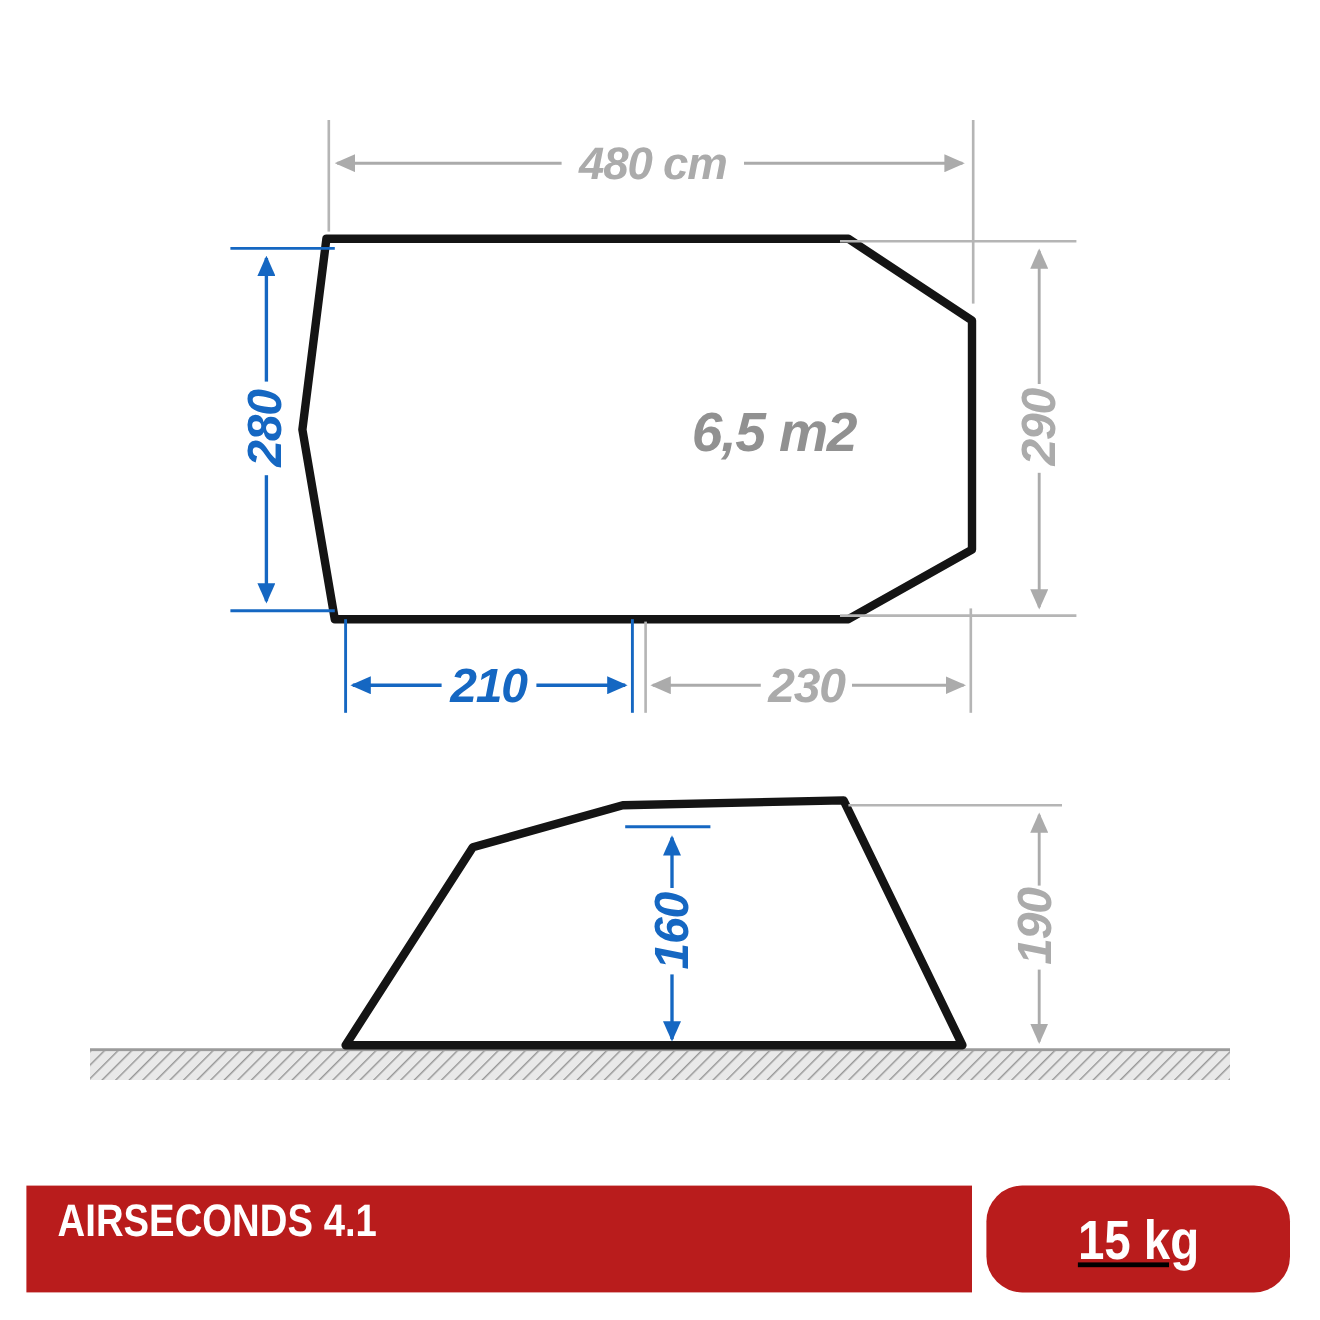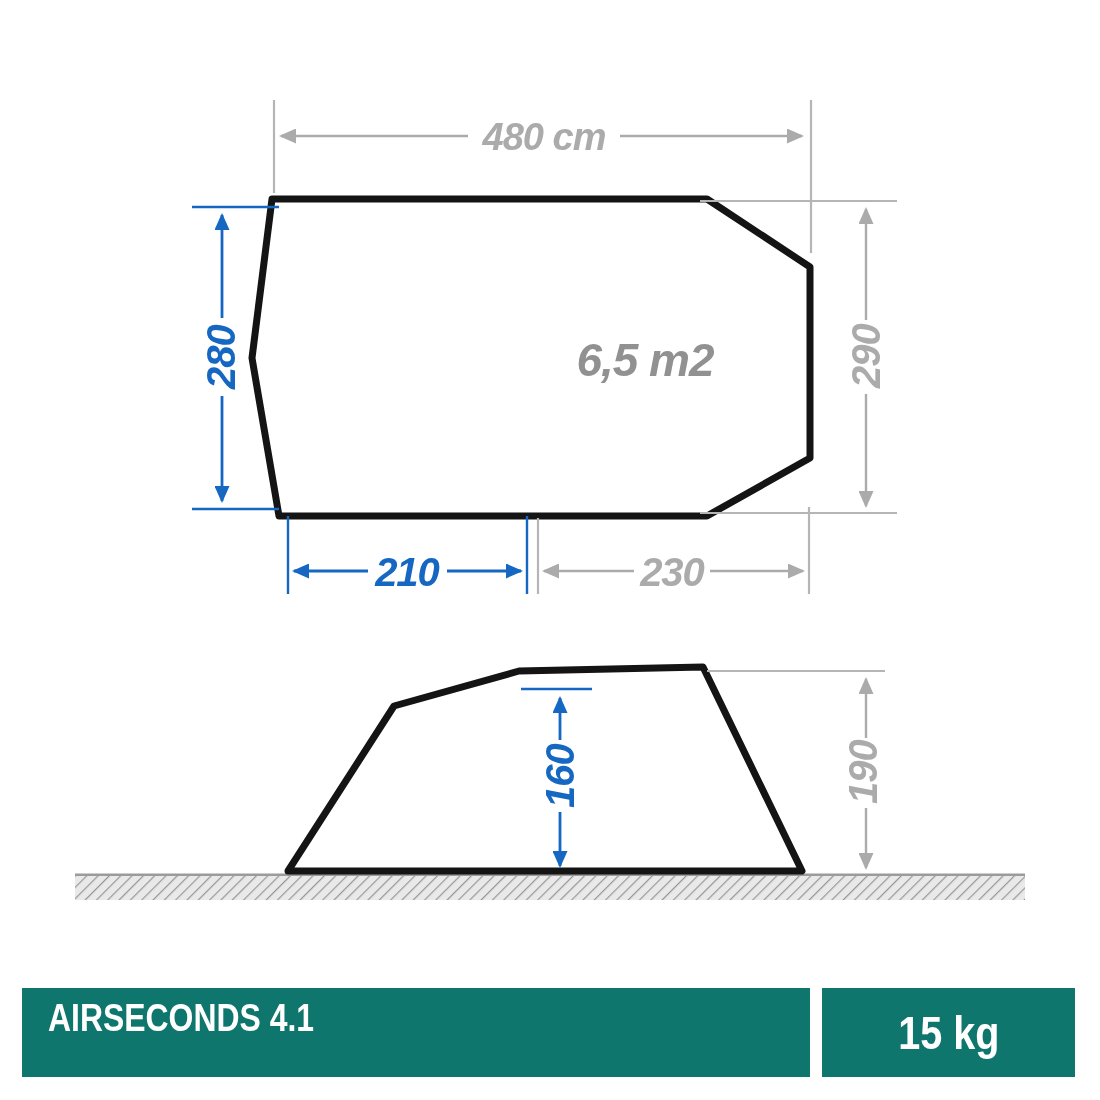--- a/index.html
+++ b/index.html
@@ -12,23 +12,23 @@
   .dim-label.blue{fill:#1567c2;}
   .dim-label.gray{fill:#ababab;}
   .area-label{font-weight:bold;font-style:italic;fill:#919191;letter-spacing:-1px;}
   .dimline-blue{stroke:#1567c2;stroke-width:2.8;fill:none;}
   .dimline-gray{stroke:#ababab;stroke-width:2.4;fill:none;}
   .extline-gray{stroke:#b5b5b5;stroke-width:2.2;fill:none;}
   .extline-blue{stroke:#1567c2;stroke-width:2.4;fill:none;}
   .outline{fill:#ffffff;stroke:#141414;stroke-width:7;stroke-linejoin:round;}
   .matline{stroke:#1567c2;fill:none;}
   
-  .bar{position:absolute;top:988px;height:89px;background:#0f766e;}
+  .bar{position:absolute;top:988px;height:89px;background:#b91c1c;text-decoration:underline;}
   .bar.left{left:22px;width:788px;}
-  .bar.right{left:822px;width:253px;display:flex;align-items:center;justify-content:center;}
+  .bar.right{left:822px;width:253px;display:flex;align-items:center;justify-content:center;border-radius:30px;}
   .bar .inner{position:absolute;left:26px;top:10px;color:#fff;}
   .product-name{display:inline-block;font-size:38px;font-weight:bold;line-height:40px;
     transform:scaleX(0.84);transform-origin:left center;white-space:nowrap;letter-spacing:0px;}
   .product-sub{display:block;font-size:28px;font-weight:normal;line-height:30px;}
   .product-sub span{display:inline-block;transform:scaleX(0.84);transform-origin:left center;white-space:nowrap;}
   .weight-label{display:inline-block;color:#fff;font-size:46px;font-weight:bold;
     transform:scaleX(0.86);transform-origin:center;white-space:nowrap;}
 </style>
 </head>
 <body>

